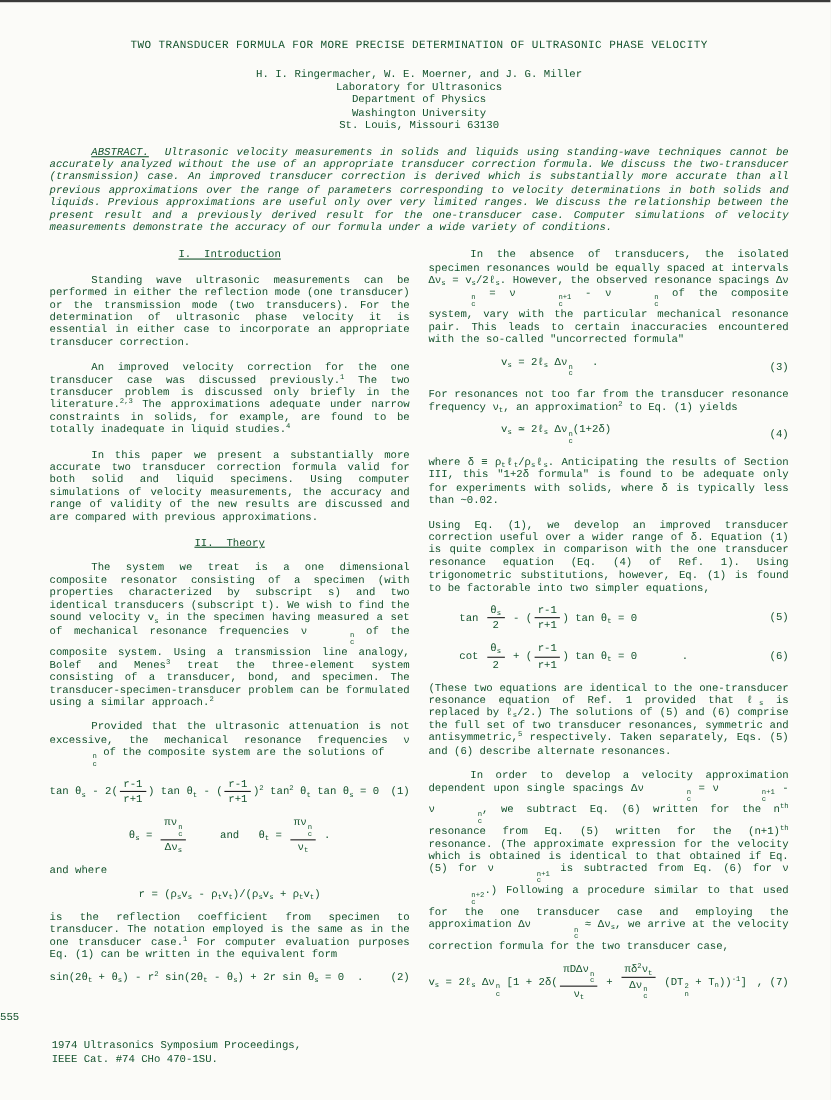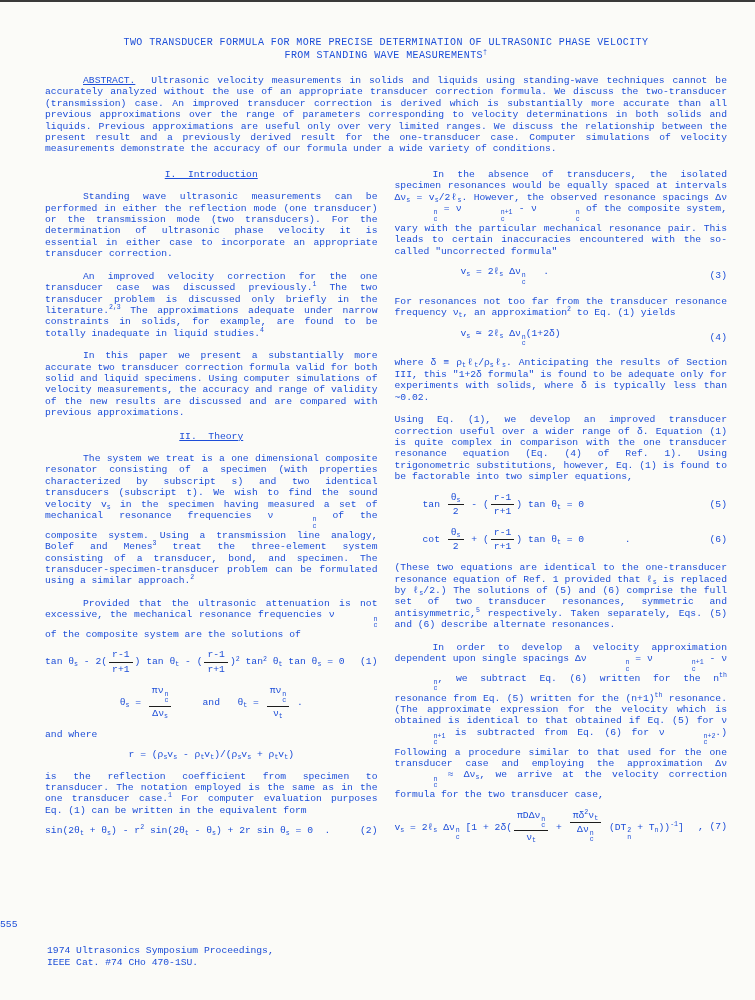--- a/index.html
+++ b/index.html
@@ -5,38 +5,39 @@
   html,body{margin:0;padding:0;}
   body{
     background:#e9e9e6;
     font-family:"Liberation Mono","DejaVu Sans Mono",monospace;
   }
   .page{
     position:relative;
     width:755px;height:1000px;
     margin:0 auto;
     background:#fbfbf8;
-    color:#1d4ed8;
+    color:#14532d;
     border-top:2px solid #3a3a3a;
     box-sizing:border-box;
-    padding:34px 28px 0 45px;
+    padding:34px 38px 0 45px;
     overflow:hidden;
   }
   .title-block{text-align:center;}
   .title-line{
     font-size:10px;line-height:13px;letter-spacing:0.4px;
     white-space:nowrap;
   }
   .authors-block{text-align:center;margin-top:13px;}
   .authors-line{font-size:9.7px;line-height:11.5px;}
   .affil-line{font-size:9.7px;line-height:11.5px;}
   .abstract{
     margin-top:13px;
     font-size:9.7px;line-height:11.4px;
     text-align:justify;
+    font-style:italic;
   }
   .abstract .indent{display:inline-block;width:38px;}
   .abs-label{text-decoration:underline;}
   .cols{
     display:flex;gap:17px;margin-top:14px;
   }
   .col{flex:1;min-width:0;font-size:9.7px;line-height:11.4px;}
   .sec-head{
     text-align:center;text-decoration:underline;
     margin:12px 0 11px 0;
@@ -75,23 +76,29 @@
     text-align:left;font-size:9.7px;
   }
 </style>
 </head>
 <body>
 
 <div class="page">
 
   <div class="title-block">
     <div class="title-line">TWO TRANSDUCER FORMULA FOR MORE PRECISE DETERMINATION OF ULTRASONIC PHASE VELOCITY</div>
-    <div class="title-line">FROM STANDING WAVE MEASUREMENTS<sup>†</sup></div>
-  </div>
-
+  </div>
+
+  <div class="authors-block">
+    <div class="authors-line">H. I. Ringermacher, W. E. Moerner, and J. G. Miller</div>
+    <div class="affil-line">Laboratory for Ultrasonics</div>
+    <div class="affil-line">Department of Physics</div>
+    <div class="affil-line">Washington University</div>
+    <div class="affil-line">St. Louis, Missouri 63130</div>
+  </div>
 
   <div class="abstract"><span class="indent"></span><span class="abs-label">ABSTRACT.</span>&nbsp; <span>Ultrasonic velocity measurements in solids and liquids using standing-wave techniques cannot be accurately analyzed without the use of an appropriate transducer correction formula.  We discuss the two-transducer (transmission) case.  An improved transducer correction is derived which is substantially more accurate than all previous approximations over the range of parameters corresponding to velocity determinations in both solids and liquids.  Previous approximations are useful only over very limited ranges.  We discuss the relationship between the present result and a previously derived result for the one-transducer case.  Computer simulations of velocity measurements demonstrate the accuracy of our formula under a wide variety of conditions.</span></div>
 
   <div class="cols">
 
     <div class="col">
       <div class="sec-head first">I.&nbsp; Introduction</div>
       <p class="para indent">Standing wave ultrasonic measurements can be performed in either the reflection mode (one transducer) or the transmission mode (two transducers).  For the determination of ultrasonic phase velocity it is essential in either case to incorporate an appropriate transducer correction.</p>
       <p class="para indent">An improved velocity correction for the one transducer case was discussed previously.<sup>1</sup>  The two transducer problem is discussed only briefly in the literature.<sup>2,3</sup>  The approximations adequate under narrow constraints in solids, for example, are found to be totally inadequate in liquid studies.<sup>4</sup></p>
       <p class="para indent">In this paper we present a substantially more accurate two transducer correction formula valid for both solid and liquid specimens.  Using computer simulations of velocity measurements, the accuracy and range of validity of the new results are discussed and are compared with previous approximations.</p>

